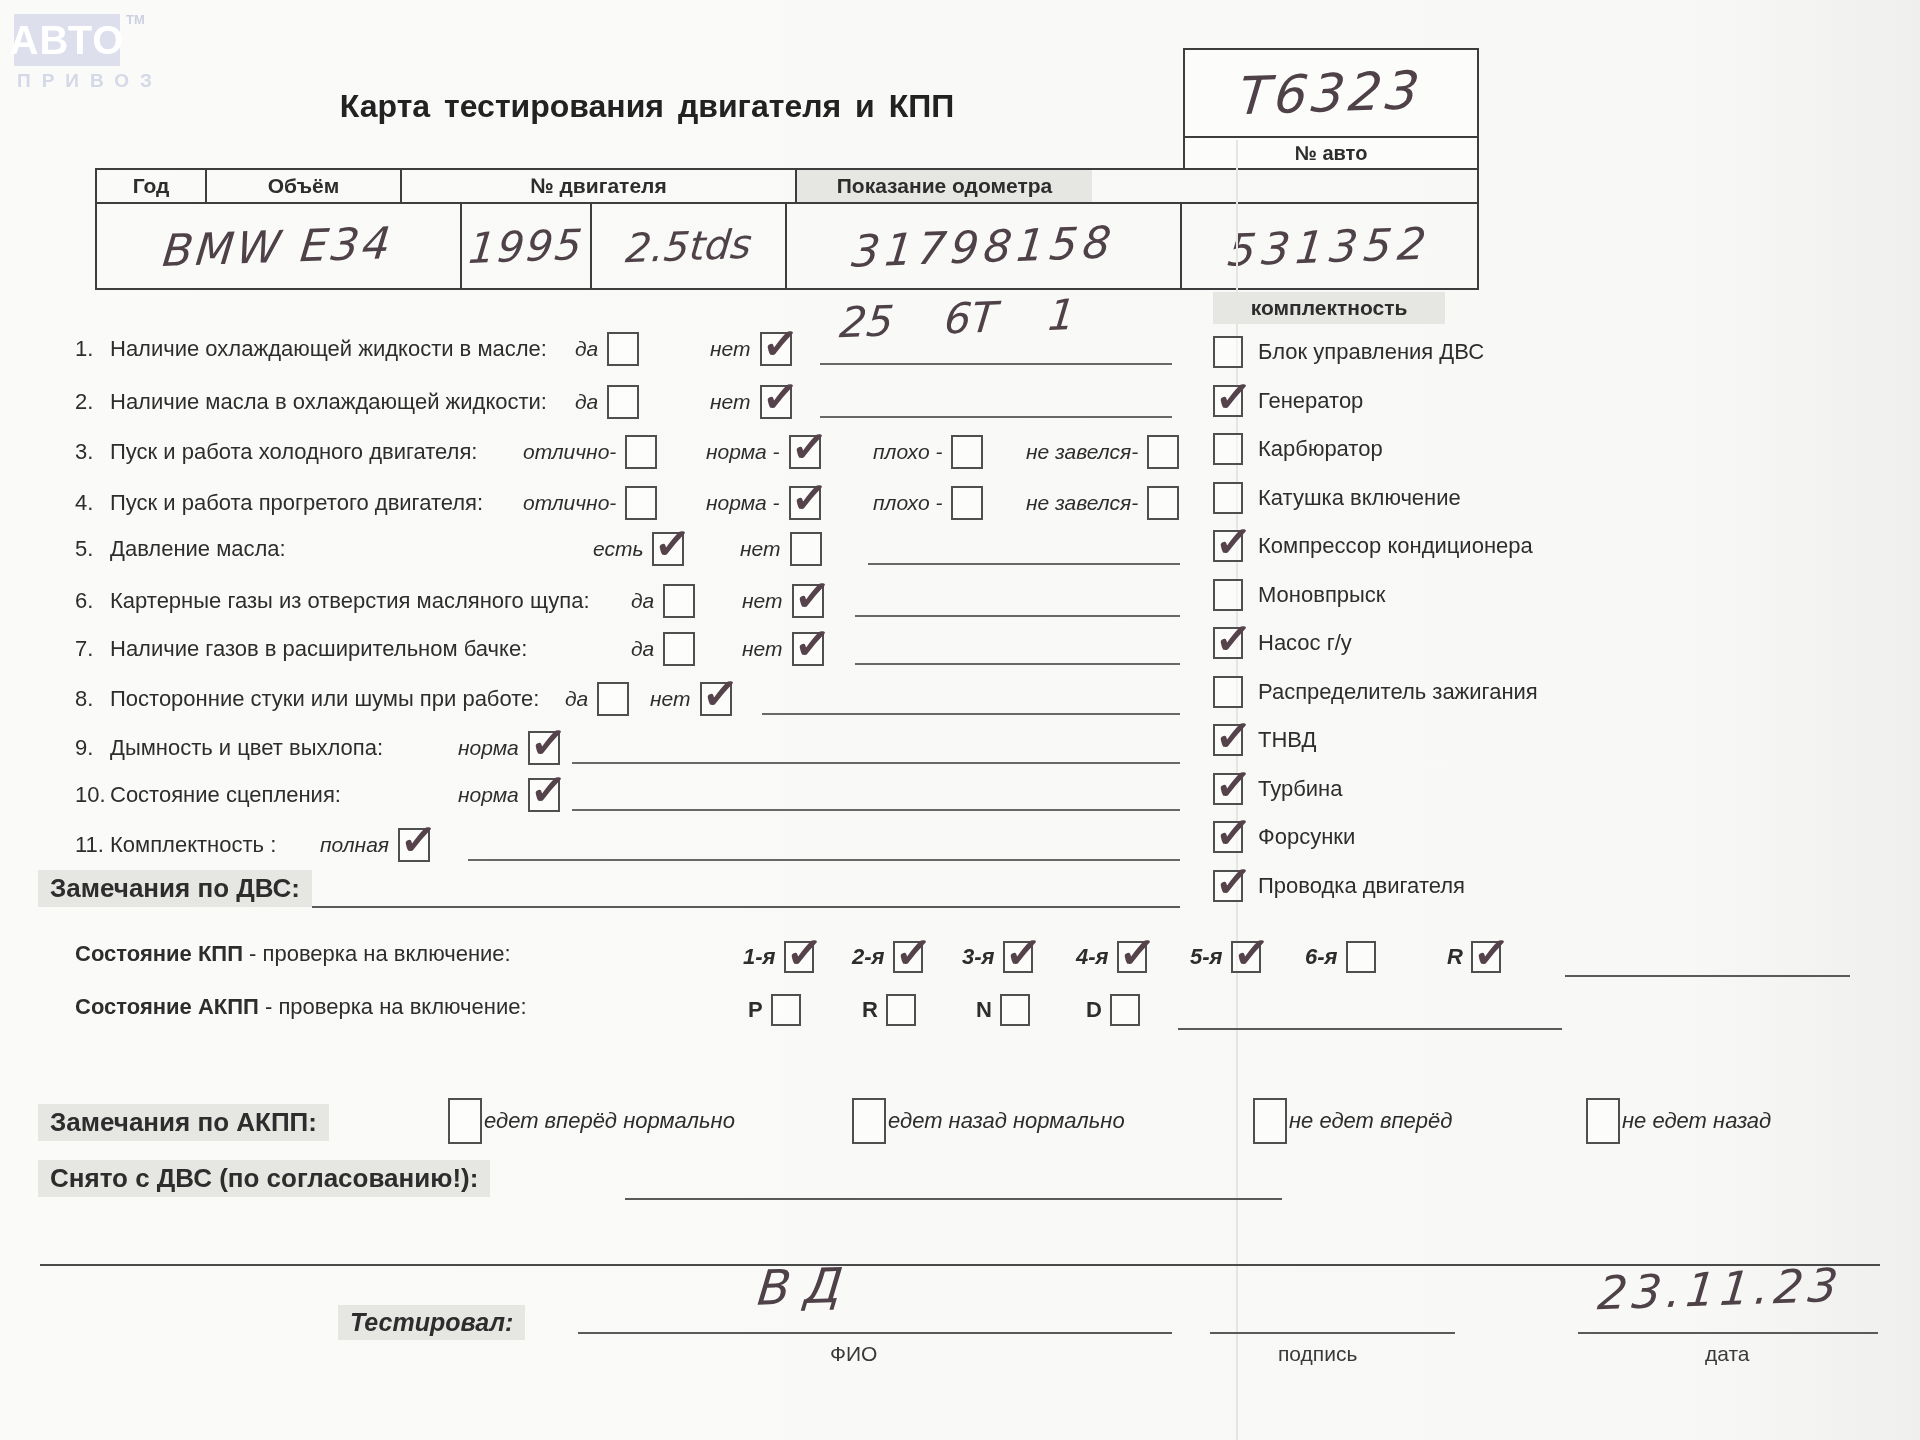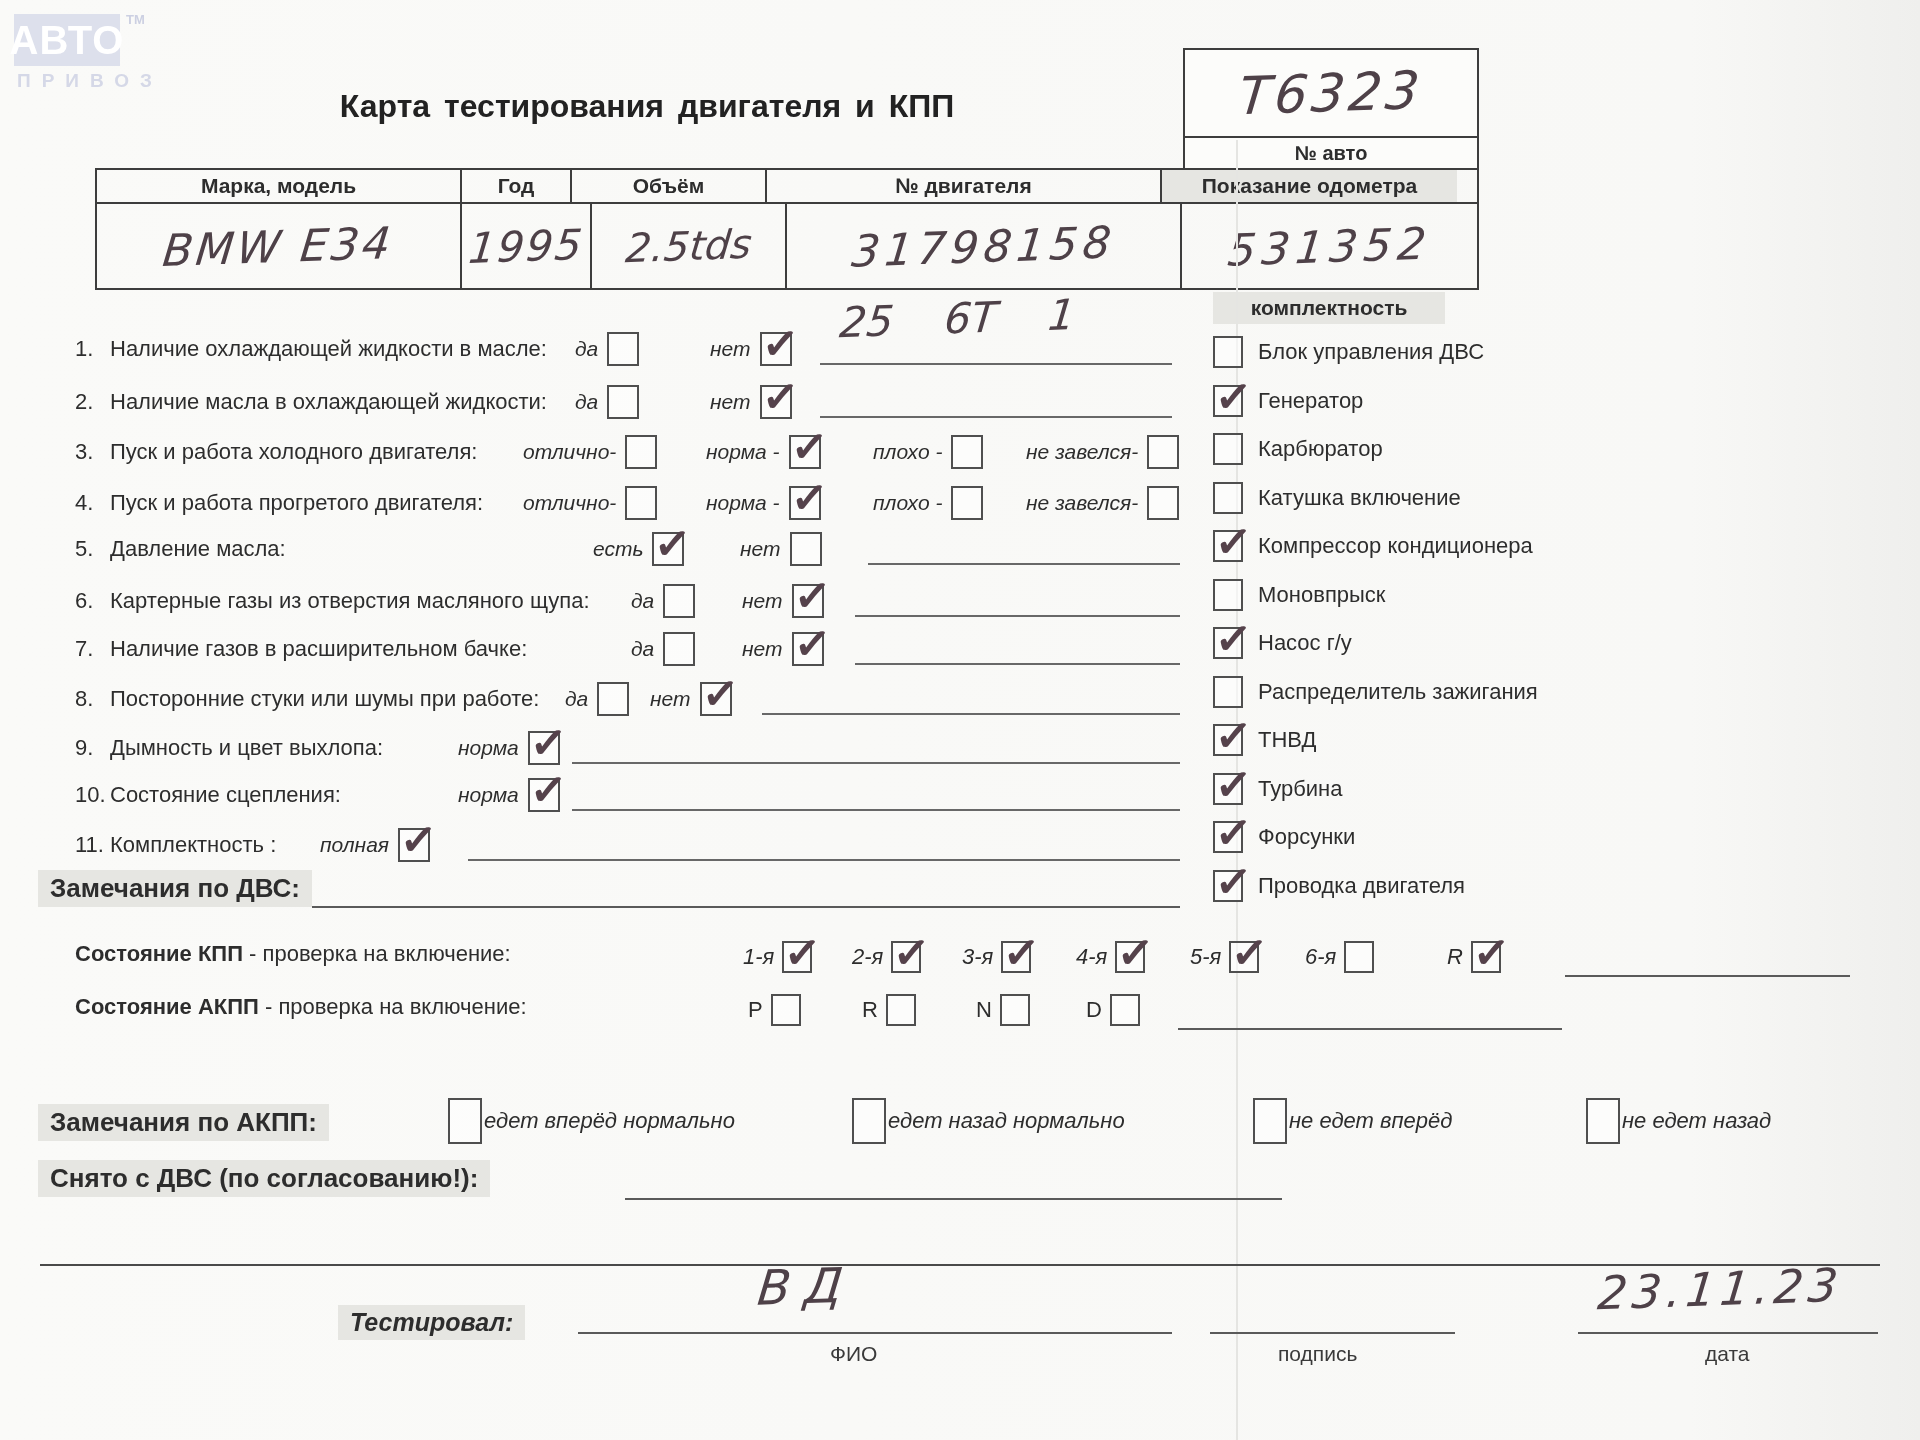--- a/index.html
+++ b/index.html
@@ -49,21 +49,21 @@
   
   .comp{position:absolute;left:1213px;display:flex;align-items:center;gap:15px;height:36px;}
   .clbl{font-size:22px;white-space:nowrap;}
   .comphdr{position:absolute;left:1213px;top:292px;width:232px;height:32px;font-weight:bold;font-size:21px;
            display:flex;align-items:center;justify-content:center;}
   
   .secrow{position:absolute;left:0;width:1920px;height:44px;}
   .seclbl{position:absolute;top:4px;left:75px;font-size:22px;white-space:nowrap;}
   .sb{font-weight:bold;}
   .bigsec{position:absolute;left:38px;top:0;font-size:26px;font-weight:bold;padding:3px 12px;white-space:nowrap;}
-  .gear{position:absolute;top:0;height:40px;display:flex;align-items:center;gap:8px;}
+  .gear{position:absolute;top:0;height:40px;display:flex;align-items:center;gap:8px;font-weight:bold;}
   .glbl{font-size:22px;font-style:italic;}
   .glbl2{font-size:22px;}
   .akopt{position:absolute;top:0;height:50px;display:flex;align-items:center;gap:2px;}
   .bline{position:absolute;border-bottom:2px solid #5a5a5a;height:0;}
   .flabel{position:absolute;font-size:21px;color:#3a3a3a;}
   .artifact-v{position:absolute;left:1236px;top:140px;width:2px;height:1300px;background:#e5e5e2;}
   .hr-main{position:absolute;left:40px;top:1264px;width:1840px;border-top:2px solid #4a4a4a;}
   .tested{position:absolute;left:338px;top:1305px;font-size:25px;font-weight:bold;font-style:italic;
           padding:3px 12px;}
 </style>
@@ -82,21 +82,20 @@
 
   <div class="carbox">
     <div class="car-top">
       <span class="hw" style="font-size:52px;letter-spacing:4px">T6323</span>
     </div>
     <div class="car-bot">№ авто</div>
   </div>
 
   <div class="vtable">
     <div class="throw">
-      <div class="th" style="width:365px">Марка, модель</div>
       <div class="th" style="width:110px">Год</div>
       <div class="th" style="width:195px">Объём</div>
       <div class="th" style="width:395px">№ двигателя</div>
       <div class="th hl last" style="width:295px">Показание одометра</div>
     </div>
     <div class="tvrow">
       <div class="td" style="width:365px">
         <span class="hw" style="font-size:44px;letter-spacing:3px">BMW E34</span>
       </div>
       <div class="td" style="width:130px">

